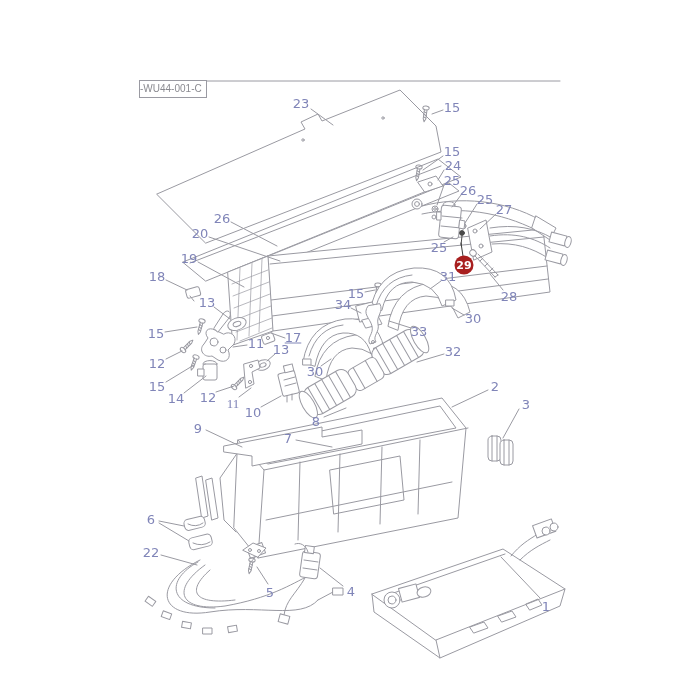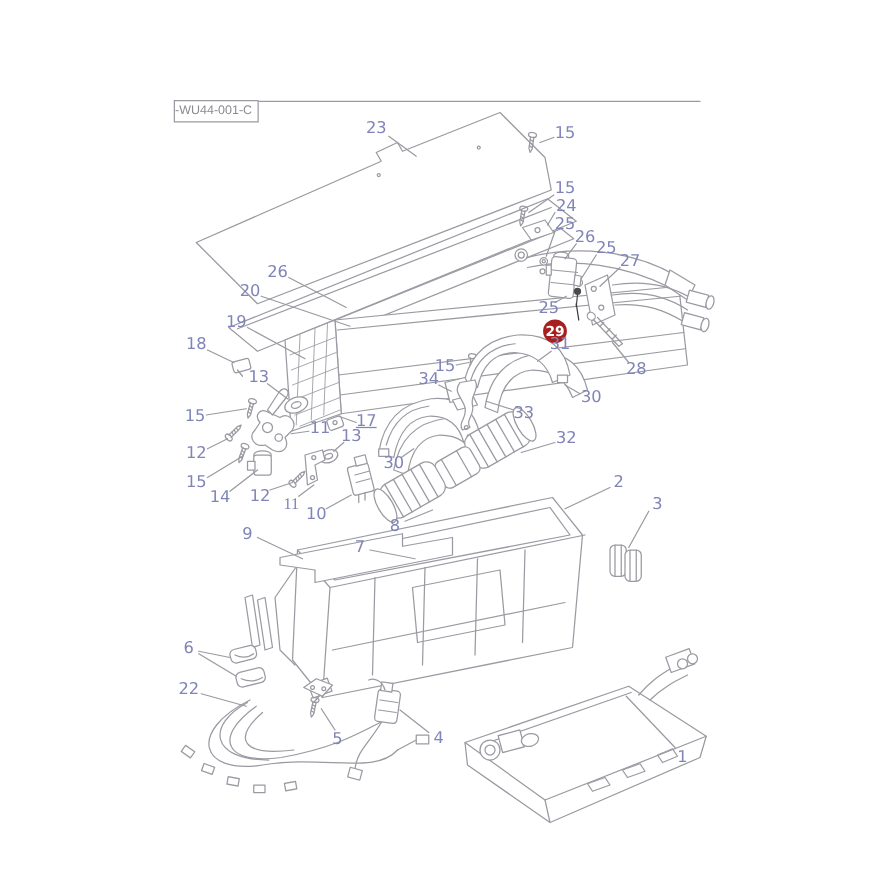--- a/index.html
+++ b/index.html
@@ -350,21 +350,21 @@
   <div id="callout-layer">
       <div class="callout" style="left: 301px; top: 103px;">23</div>
       <div class="callout" style="left: 452px; top: 107px;">15</div>
       <div class="callout" style="left: 452px; top: 151px;">15</div>
       <div class="callout" style="left: 453px; top: 165px;">24</div>
       <div class="callout" style="left: 452px; top: 180px;">25</div>
       <div class="callout" style="left: 468px; top: 190px;">26</div>
       <div class="callout" style="left: 485px; top: 199px;">25</div>
       <div class="callout" style="left: 504px; top: 209px;">27</div>
       <div class="callout" style="left: 439px; top: 247px;">25</div>
-      <div class="callout hl" style="left: 444px; top: 265px; text-align: right;">29</div>
+      <div class="callout hl" style="left: 464px; top: 265px; text-align: right;">29</div>
       <div class="callout" style="left: 448px; top: 276px;">31</div>
       <div class="callout" style="left: 509px; top: 296px;">28</div>
       <div class="callout" style="left: 473px; top: 318px;">30</div>
       <div class="callout" style="left: 222px; top: 218px;">26</div>
       <div class="callout" style="left: 200px; top: 233px;">20</div>
       <div class="callout" style="left: 189px; top: 258px;">19</div>
       <div class="callout" style="left: 157px; top: 276px;">18</div>
       <div class="callout" style="left: 207px; top: 302px;">13</div>
       <div class="callout" style="left: 156px; top: 333px;">15</div>
       <div class="callout" style="left: 157px; top: 363px;">12</div>

